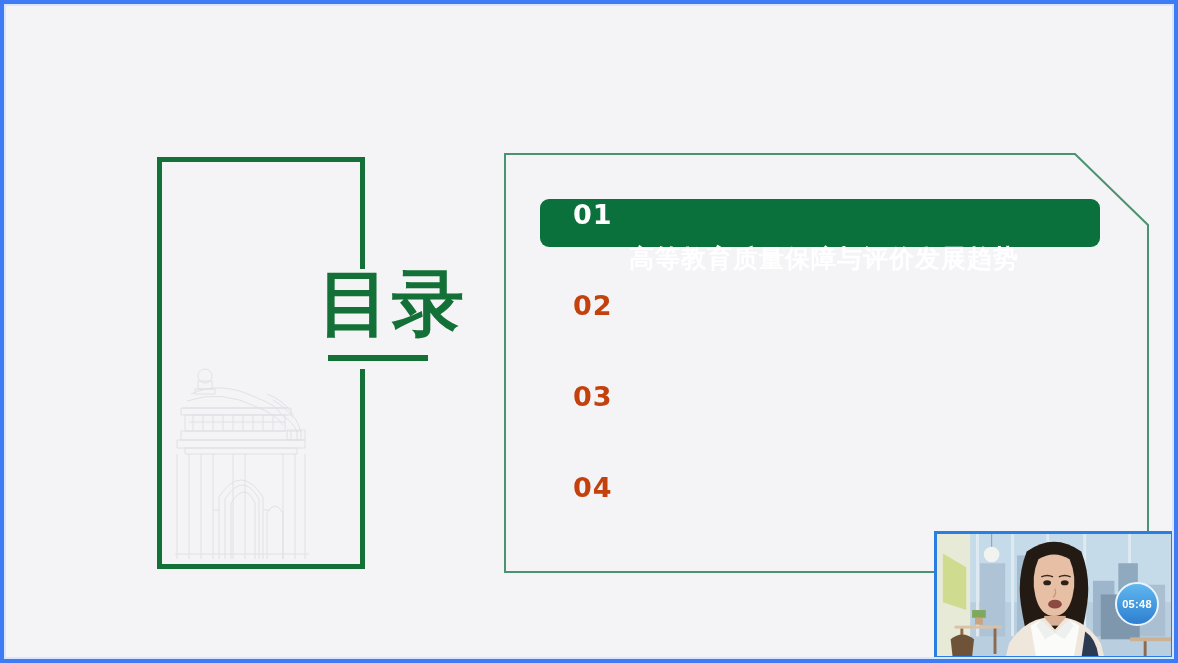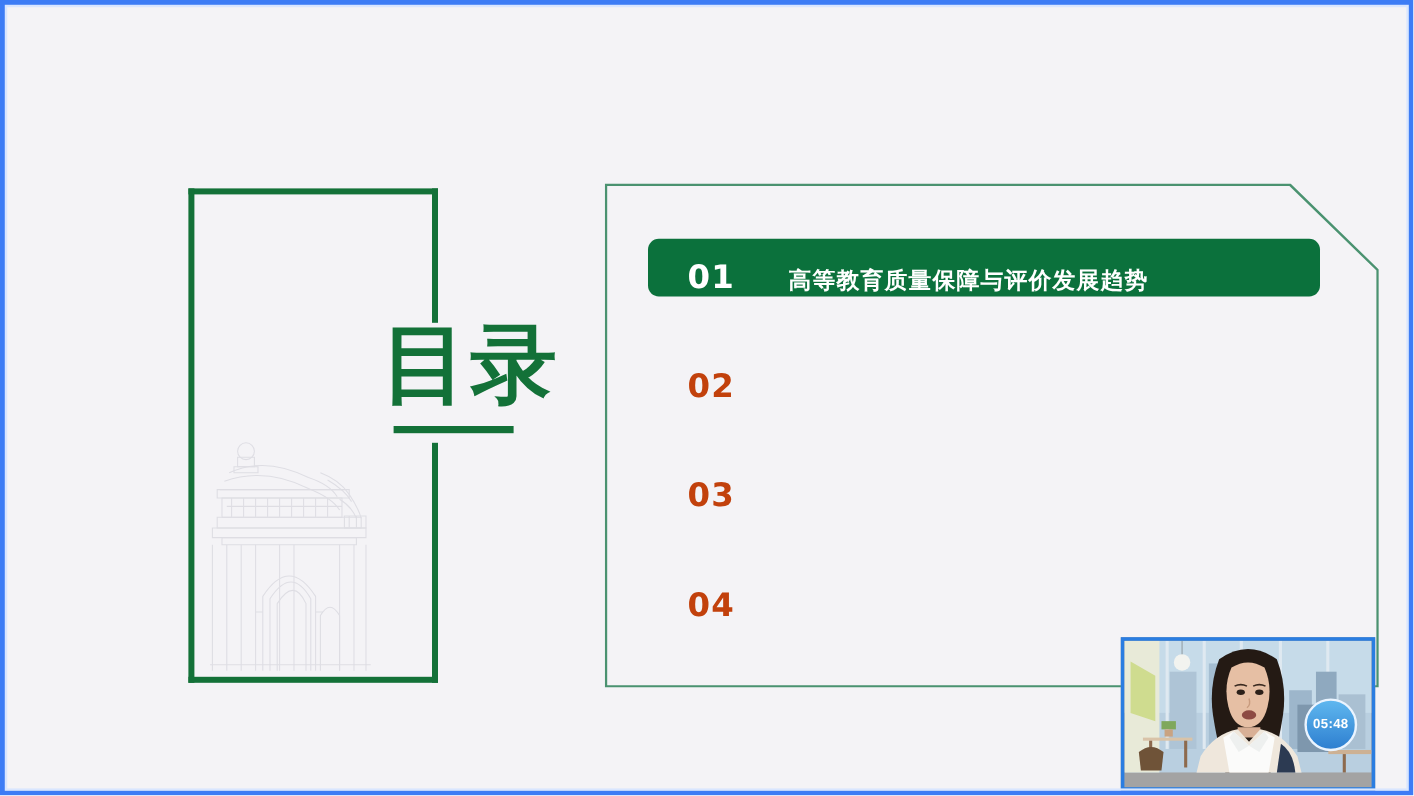--- a/index.html
+++ b/index.html
@@ -106,61 +106,61 @@
     height: 100%;
   }
   #agenda-list {
     position: absolute;
     left: 36px;
     top: 46px;
     width: 590px;
   }
   .agenda-row {
     display: flex;
-    align-items: flex-end;
+    align-items: flex-start;
     height: 48px;
     margin-bottom: 43px;
     padding-left: 33px;
     box-sizing: border-box;
-    gap: 28px;
   }
   .agenda-row.is-active {
     background: #0b713c;
     border-radius: 9px;
     padding-left: 33px;
     width: 560px;
   }
   .agenda-num {
     font-size: 27px;
     font-weight: 700;
     color: #c2410c;
     letter-spacing: 1px;
     width: 56px;
     flex: 0 0 auto;
     font-family: "DejaVu Sans", "Liberation Sans", sans-serif;
   }
   .agenda-title {
-    font-size: 19px;
+    font-size: 25px;
     font-weight: 700;
     color: #0f8a4d;
     letter-spacing: 1px;
     white-space: nowrap;
     font-family: "DejaVu Sans", "Liberation Sans", sans-serif;
+    margin-top: 43px;
   }
   .is-active .agenda-num,
   .is-active .agenda-title {
     color: #ffffff;
   }
 
   
   #webcam-overlay {
     position: absolute;
     left: 934px;
     top: 531px;
-    width: 212px;
+    width: 240px;
     height: 128px;
     border: 3px solid #2a7de1;
     box-sizing: border-box;
     overflow: hidden;
     z-index: 30;
     background: #a3a3a3;
   }
   #webcam-scene { position: absolute; inset: 0; }
   #webcam-timer {
     position: absolute;

